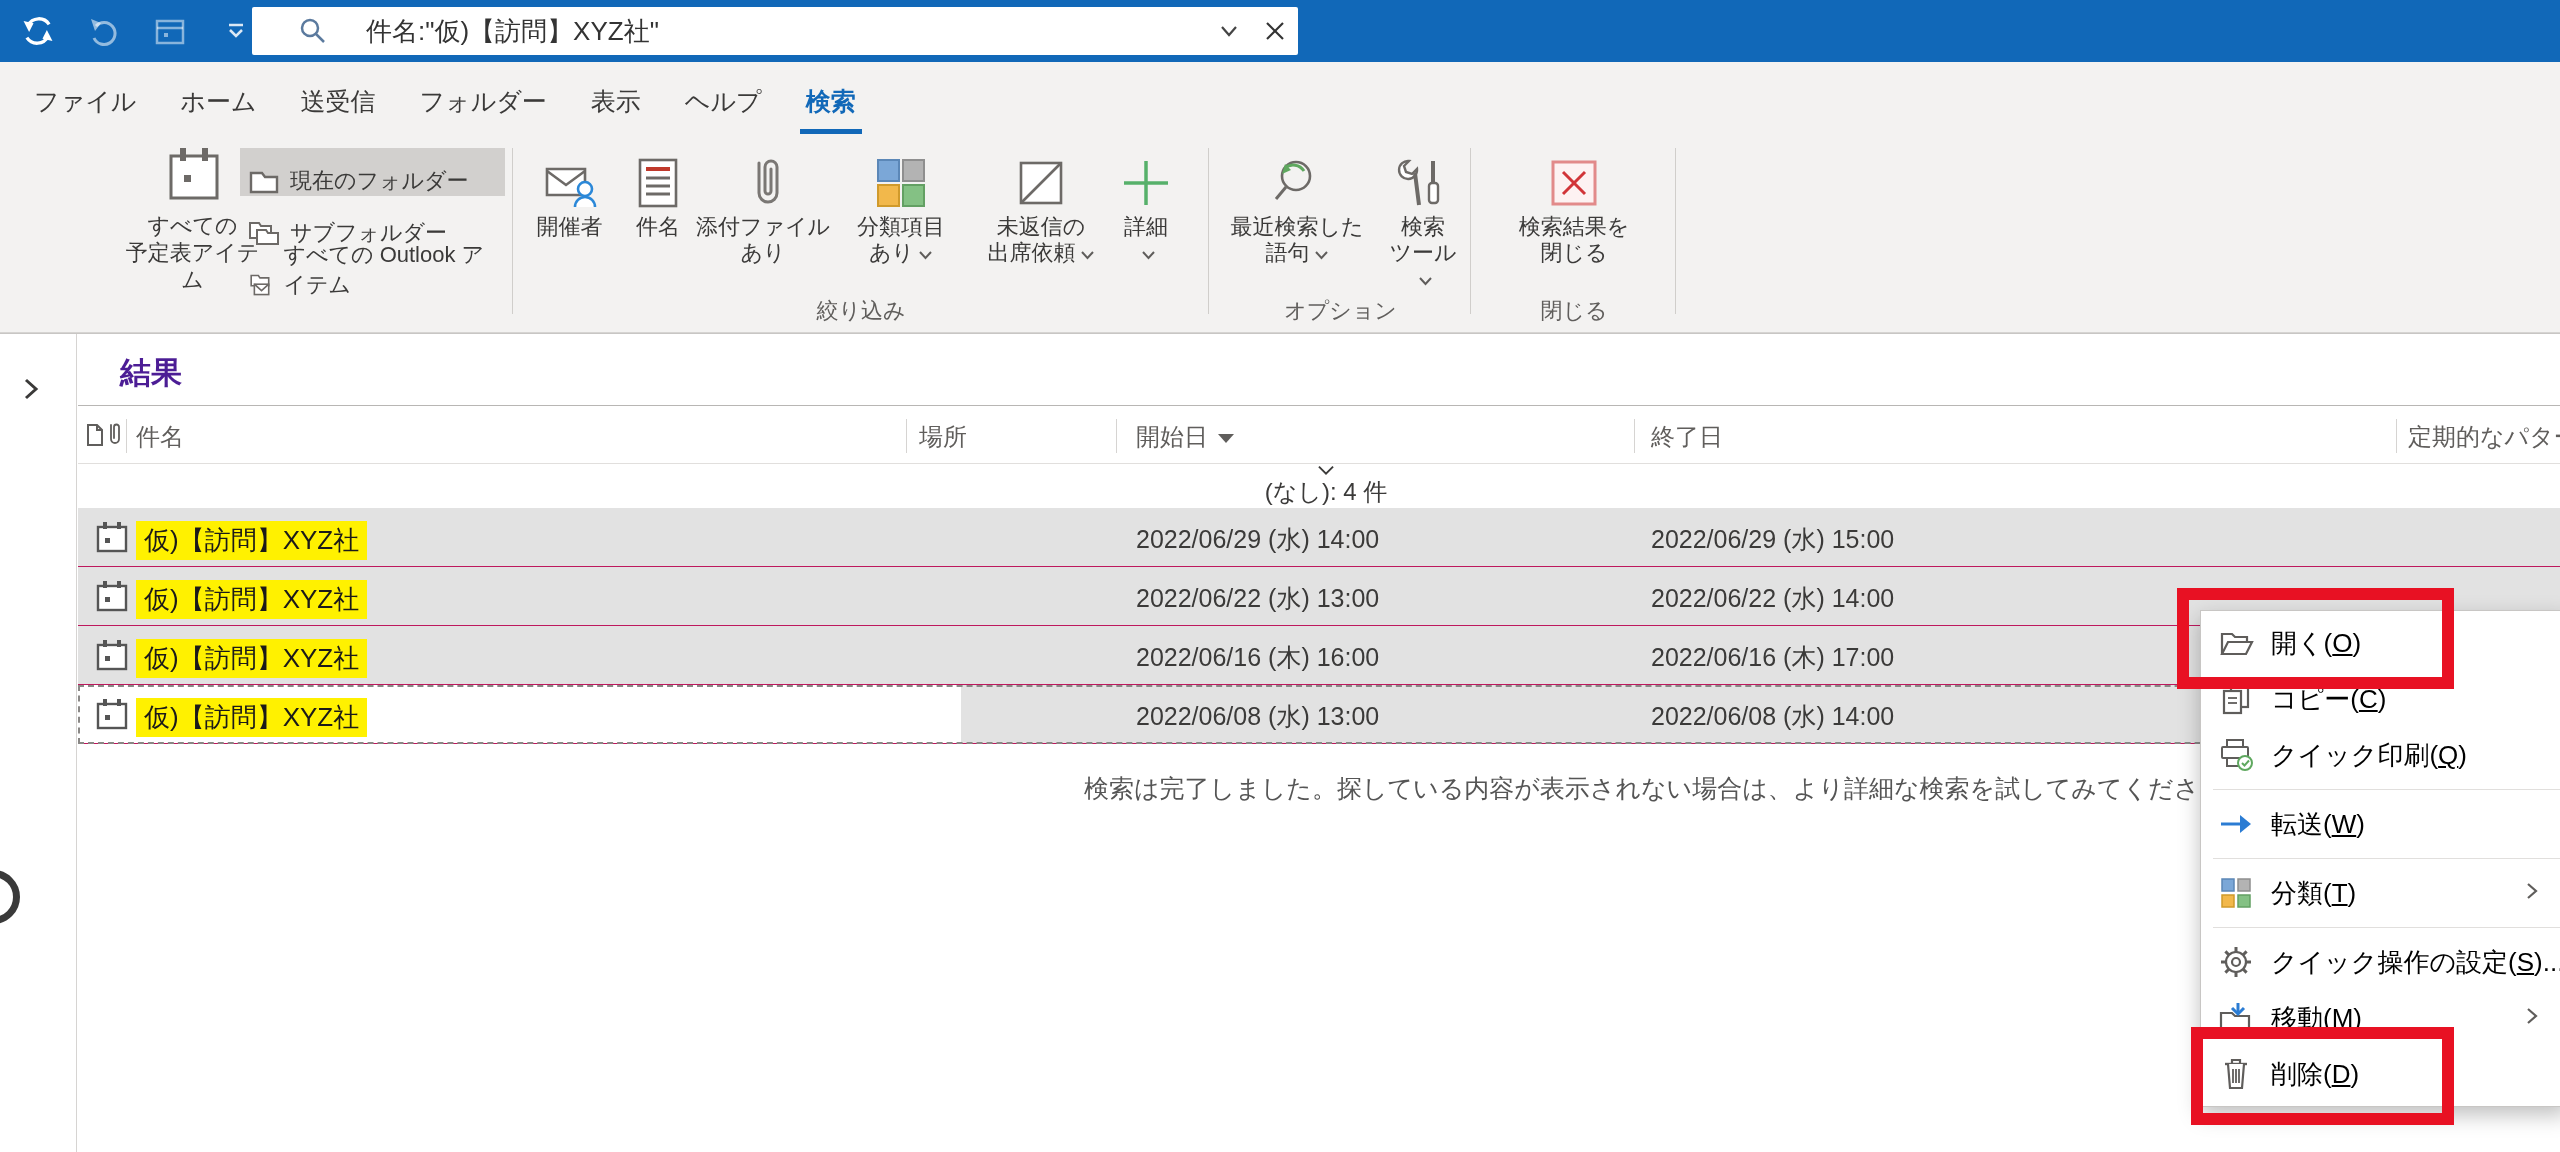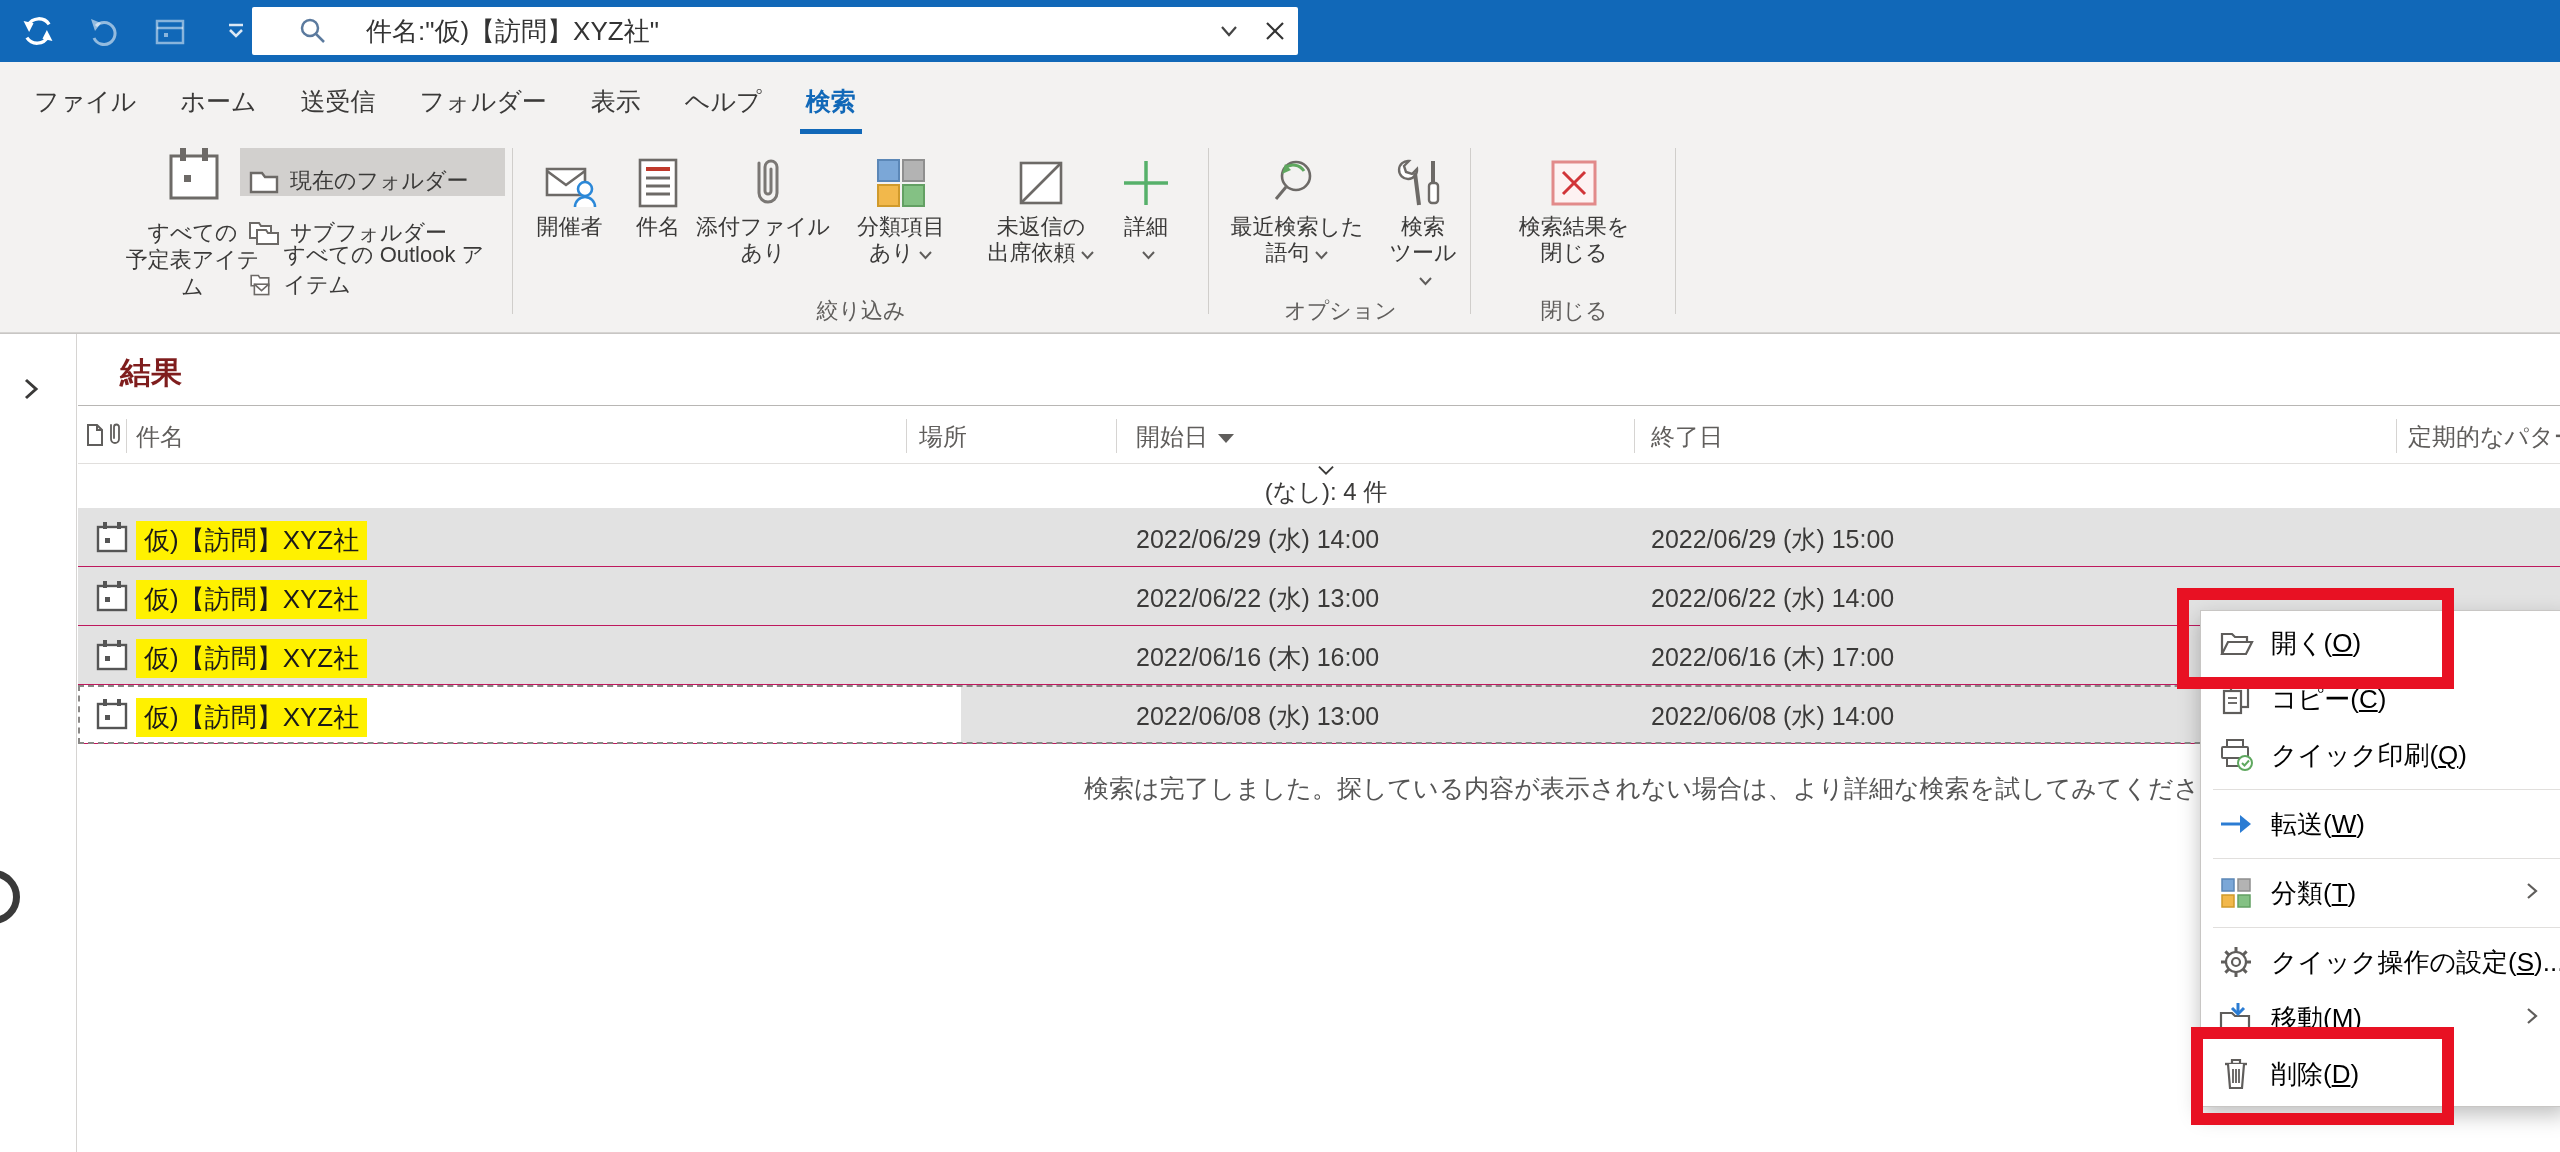--- a/index.html
+++ b/index.html
@@ -19,38 +19,38 @@
   .tabrow { position: absolute; left: 0; top: 62px; width: 2560px; height: 78px; background: #f3f2f1; display: flex; align-items: stretch; padding-left: 12px; }
   .tab { display: flex; align-items: center; padding: 0 22px; font-size: 25px; color: #3b3a39; position: relative; }
   .tab.active { color: #1168b8; font-weight: bold; }
   .tab.active::after { content: ""; position: absolute; left: 16px; right: 16px; bottom: 6px; height: 5px; background: #1168b8; }
 
   
   .ribbon { position: absolute; left: 0; top: 140px; width: 2560px; height: 193px; background: #f3f2f1; border-bottom: 1px solid #d6d4d2; }
   .rgroup { position: absolute; top: 0; height: 100%; }
   .group-label { position: absolute; bottom: 6px; left: 0; width: 100%; text-align: center; font-size: 22px; color: #605e5c; }
   .rsep { position: absolute; top: 8px; width: 1px; height: 166px; background: #d0cecb; }
-  .bigbtn { position: absolute; left: 20px; top: 4px; width: 155px; height: 158px; display: flex; flex-direction: column; align-items: center; gap: 7px; }
+  .bigbtn { position: absolute; left: 20px; top: 4px; width: 155px; height: 158px; display: flex; flex-direction: column; align-items: center; }
   .bigbtn .blabel { margin-top: 4px; font-size: 22px; line-height: 27px; color: #3b3a39; text-align: center; }
   .scopeopts { position: absolute; left: 145px; top: 8px; width: 265px; }
   .scopeopt { display: flex; align-items: flex-end; height: 48px; margin-bottom: 4px; padding: 0 8px; font-size: 22px; color: #3b3a39; gap: 10px; }
   .scopeopt.selected { background: #d2d0ce; }
   .btnrow { position: absolute; top: 13px; left: 0; display: flex; align-items: flex-start; }
   .ribbtn { display: flex; flex-direction: column; align-items: center; height: 160px; padding-top: 2px; }
   .ribbtn .blabel { margin-top: 3px; font-size: 22px; line-height: 26px; color: #3b3a39; text-align: center; }
   .dd { display: inline-block; margin-left: 4px; }
 
   
   .content { position: absolute; left: 0; top: 333px; width: 2560px; height: 819px; background: #fff; border-top: 1px solid #c8c6c4; }
   .navrail { position: absolute; left: 0; top: 0; width: 77px; height: 100%; background: #fff; border-right: 1px solid #d6d4d2; }
   .rail-expand { position: absolute; left: 22px; top: 42px; }
   .pane { position: absolute; left: 78px; top: 0; width: 2482px; height: 100%; }
 
   .pane-title { position: absolute; left: 0; top: 0; width: 100%; height: 72px; border-bottom: 1px solid #b8b6b4; }
-  .pane-title span { position: absolute; left: 42px; top: 18px; font-size: 31px; font-weight: bold; color: #7f1d1d; }
+  .pane-title span { position: absolute; left: 42px; top: 18px; font-size: 31px; font-weight: bold; color: #4c1d95; }
 
   .colheads { position: absolute; left: 0; top: 73px; width: 100%; height: 57px; background: #fff; border-bottom: 1px solid #e1dfdd; }
   .colheads .hsep { position: absolute; top: 12px; width: 1px; height: 34px; background: #d6d4d2; }
   .hcell { position: absolute; top: 14px; font-size: 24px; color: #605e5c; white-space: nowrap; }
   .sortdown { display: inline-block; width: 0; height: 0; border-left: 8px solid transparent; border-right: 8px solid transparent; border-top: 9px solid #605e5c; margin-left: 10px; vertical-align: middle; }
 
   .grouprow { position: absolute; left: 0; top: 131px; width: 100%; height: 43px; display: flex; align-items: center; flex-direction: column; }
   .grouprow .glabel { font-size: 24px; color: #3b3a39; margin-left: 14px; }
   .grouprow svg { margin-left: 14px; }
 

